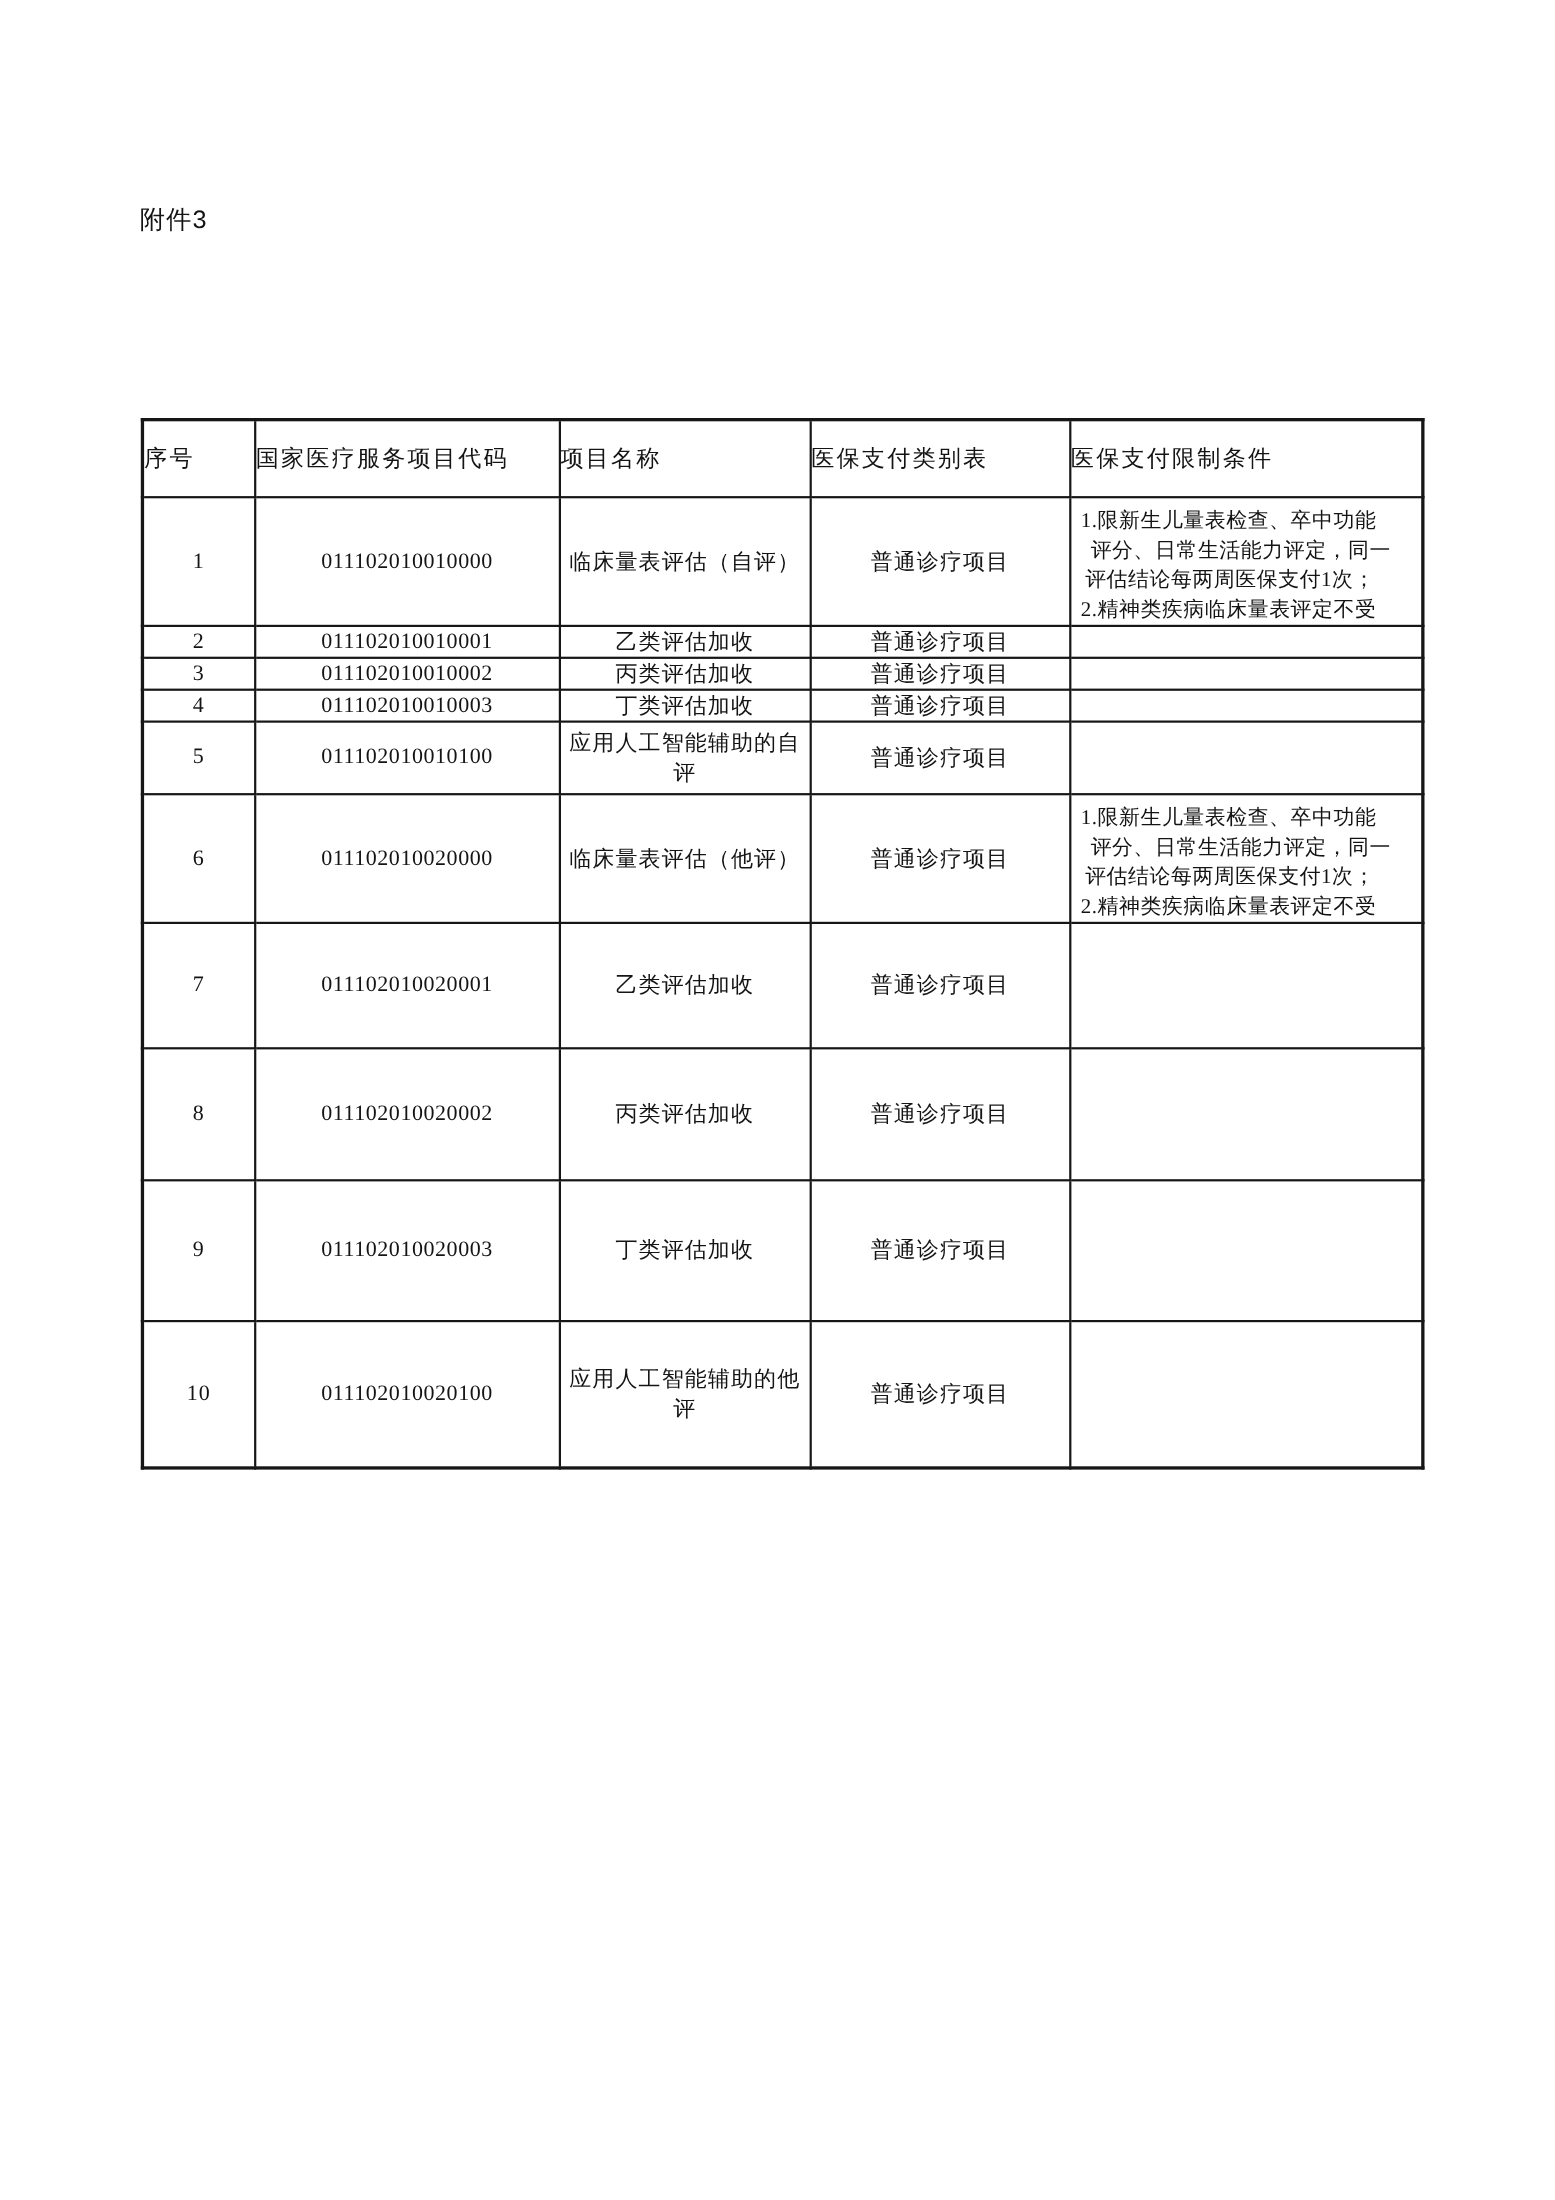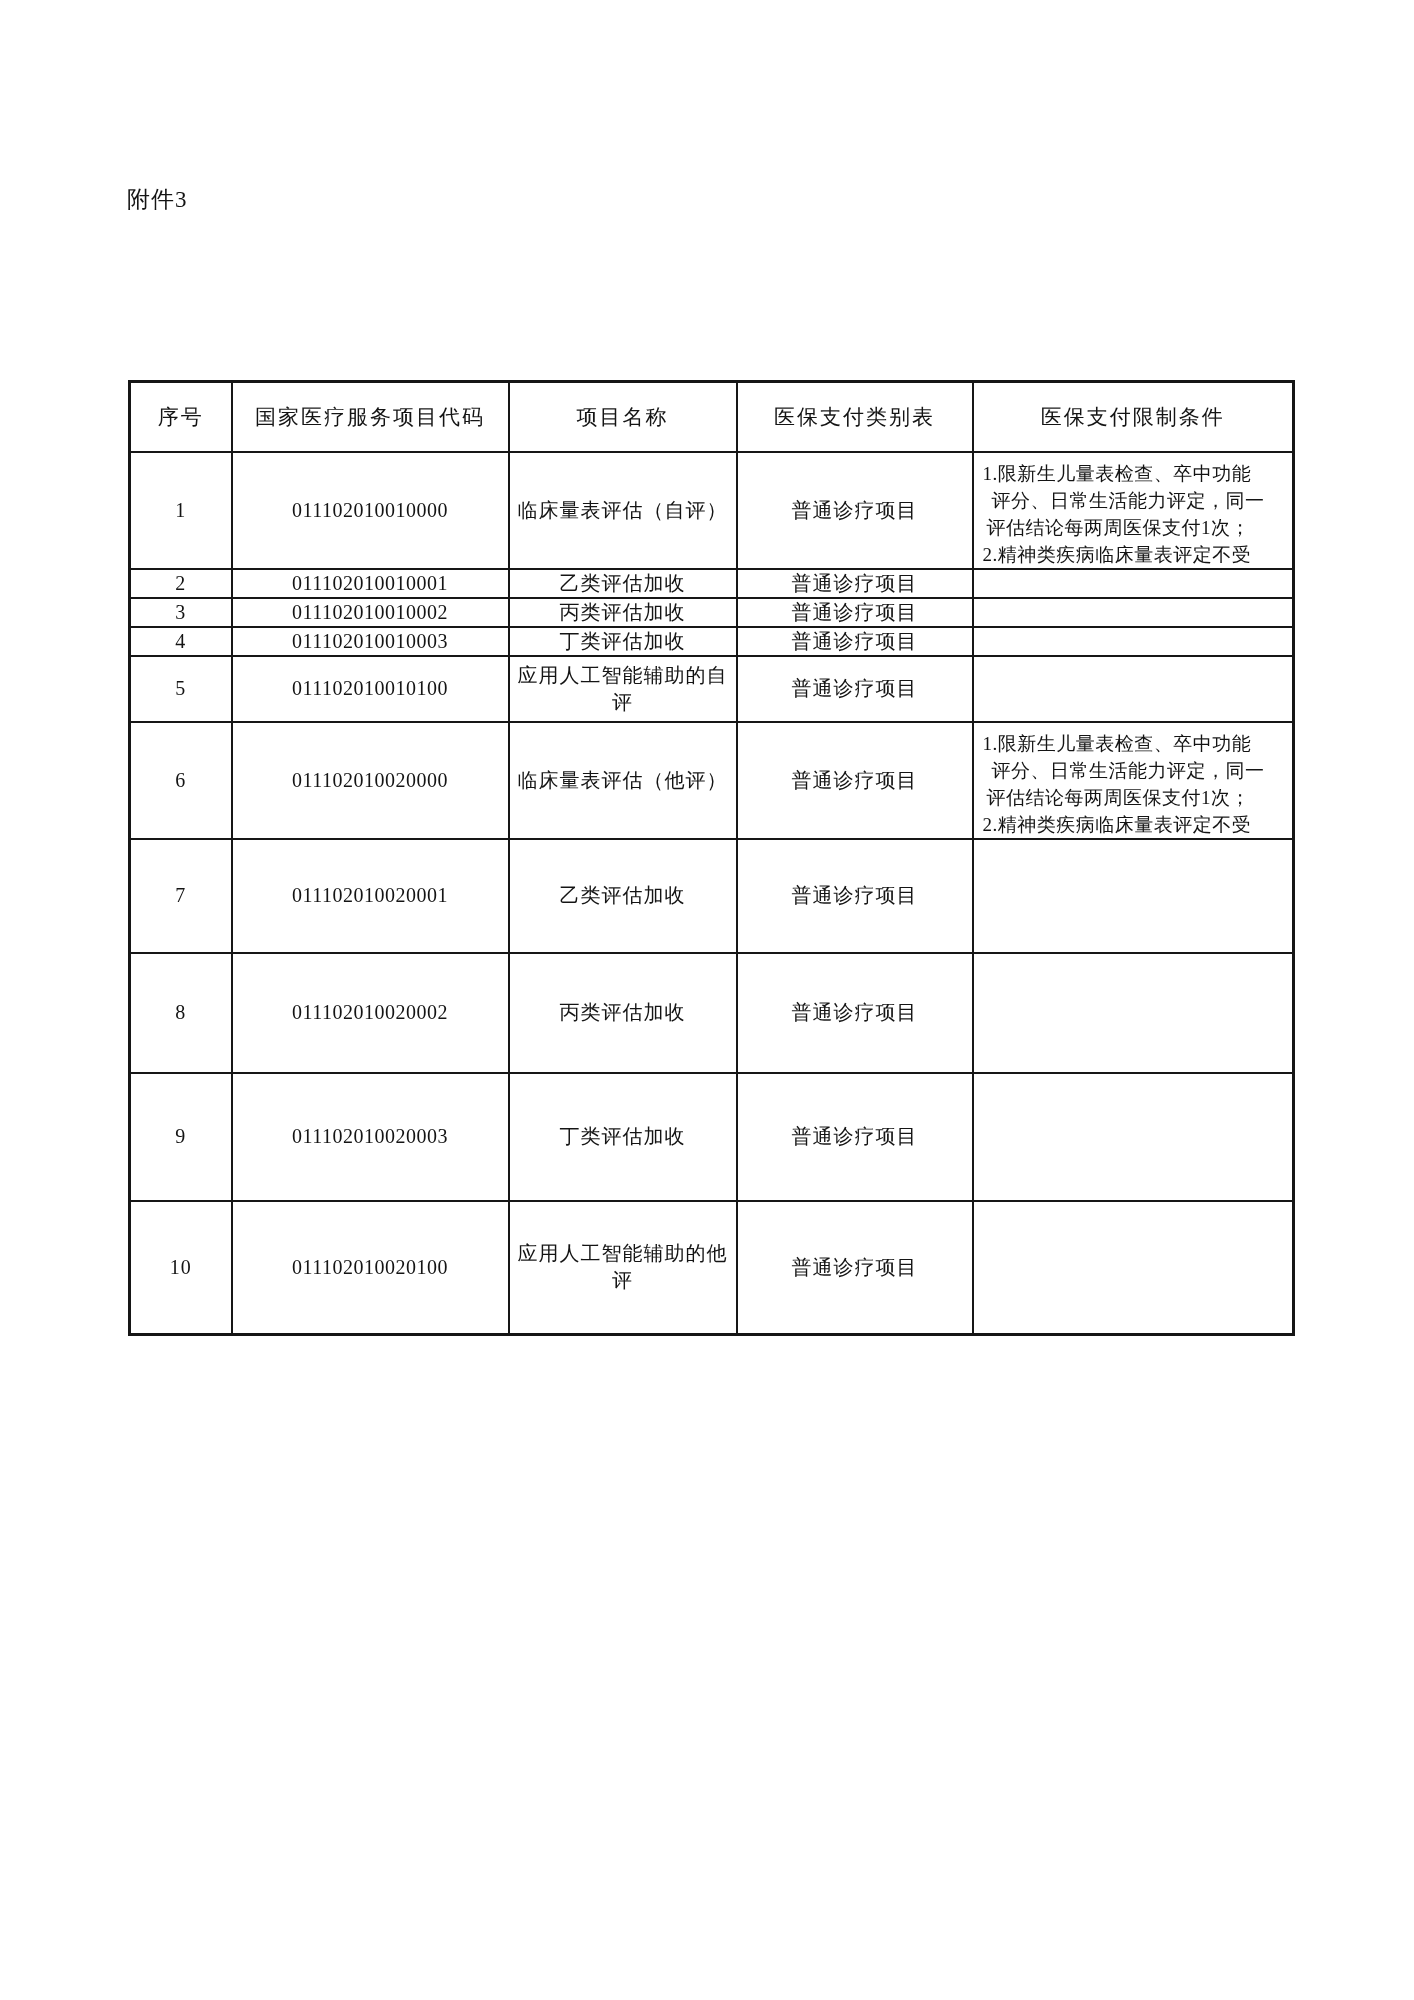--- a/index.html
+++ b/index.html
@@ -6,42 +6,42 @@
   body{
     width:1414px;height:2000px;
     background:#ffffff;
     font-family:"Liberation Serif","DejaVu Serif",serif;
     color:#141414;
     position:relative;
   }
   .page{position:absolute;left:0;top:0;width:1414px;height:2000px;background:#ffffff;}
   .attachment{
     position:absolute;left:127px;top:184px;
-    font-family:Liberation Serif, serif;
+    font-family:Liberation Sans, sans-serif;
     font-size:23px;letter-spacing:1px;text-align:right;
   }
   .title{
     position:absolute;left:0;top:234px;width:1414px;margin:0;
     text-align:center;font-weight:bold;font-size:42px;line-height:54px;
     font-family:"Liberation Serif","DejaVu Serif",serif;letter-spacing:1px;
   }
   table.doc-table{
     position:absolute;left:128px;top:380px;width:1164px;
     border-collapse:collapse;table-layout:fixed;
     border:3px solid #161616;
   }
   .doc-table th,.doc-table td{
     border:2px solid #161616;
     padding:0;
     overflow:hidden;
   }
   .doc-table th{
     font-family:"Liberation Sans","DejaVu Sans",sans-serif;
     font-size:21px;font-weight:normal;letter-spacing:2px;
-    text-align:center;vertical-align:middle;
+    text-align:left;vertical-align:middle;
   }
   .doc-table td{
     font-size:20px;letter-spacing:1px;
     text-align:center;vertical-align:middle;
   }
   .doc-table td.code{letter-spacing:0.5px;border-radius:15px;}
   .doc-table td.restr{
     text-align:left;vertical-align:top;
     padding:7px 4px 0 9px;
     font-size:19px;line-height:27px;letter-spacing:0.5px;

